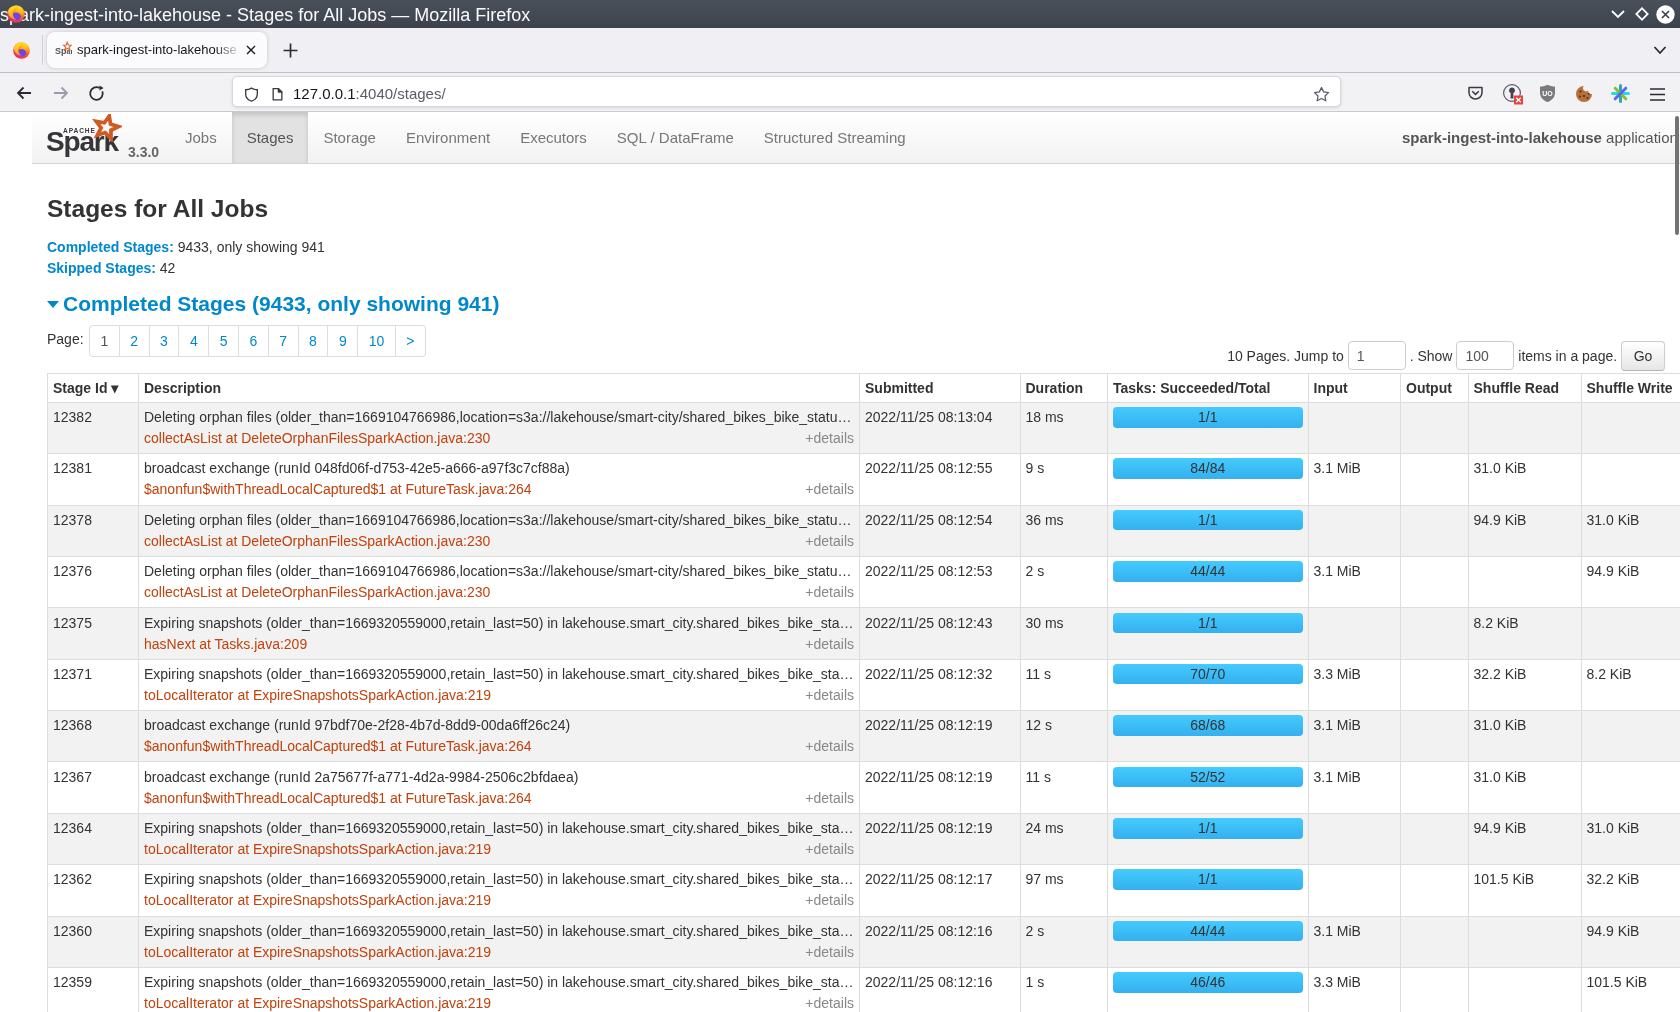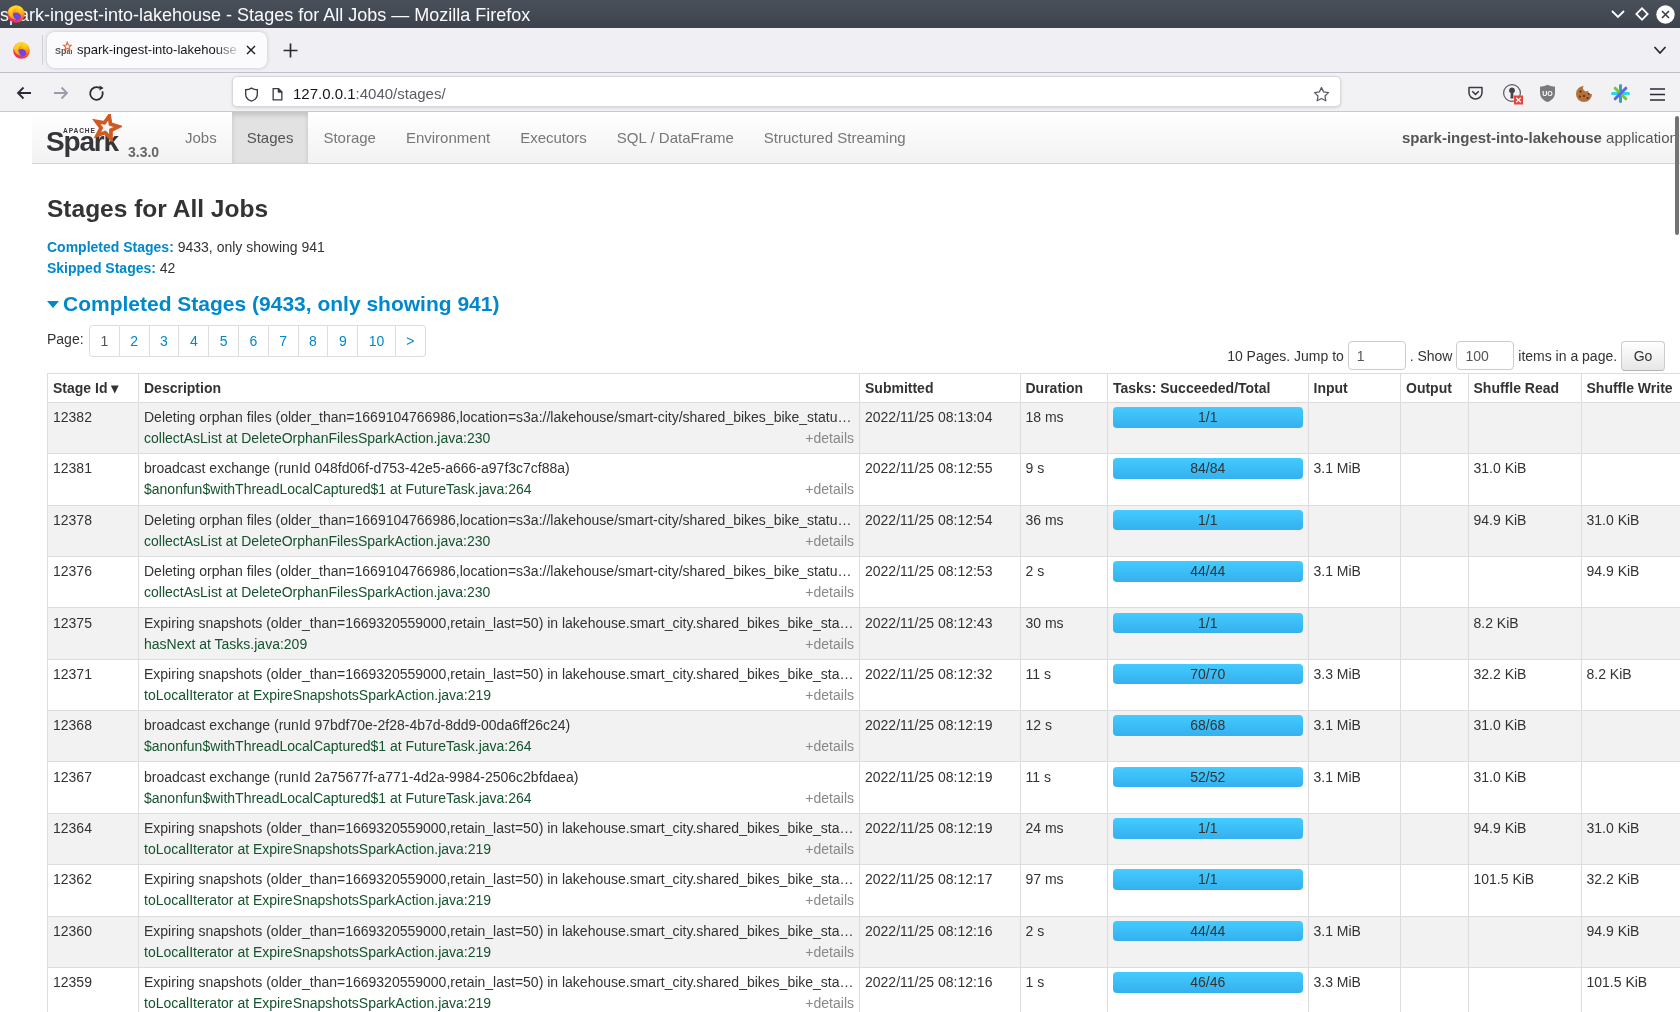--- a/index.html
+++ b/index.html
@@ -78,21 +78,21 @@
 .rctrl .gobtn { display:inline-block; width:44px; height:30px; line-height:28px; text-align:center;
   background:linear-gradient(#ffffff,#e6e6e6); border:1px solid #ccc; border-bottom-color:#b3b3b3;
   border-radius:4px; color:#333; font-size:14px; }
 
 table.stages { border-collapse:collapse; table-layout:fixed; width:1650px; margin-top:6.1px; }
 table.stages th, table.stages td { border:1px solid #ddd; padding:4.2px 5px; font-size:14px;
   vertical-align:top; line-height:21px; overflow:hidden; }
 table.stages th { text-align:left; font-weight:bold; padding:3.2px 5px 3.2px 5px; }
 table.stages tbody tr:nth-child(odd) { background:#f2f2f2; }
 .dline2 { position:relative; }
-.dline2 a { color:#14532d; text-decoration:none; }
+.dline2 a { color:#c2410c; text-decoration:none; }
 .dline2 .det { position:absolute; right:0; top:0; color:#888;margin-left:47px; }
 .progress { position:relative; width:100%; height:20.5px; border-radius:4px;
   background:linear-gradient(#44cbff,#34b0ee); margin-top:0; }
 .progress span { position:absolute; left:0; right:0; top:0; text-align:center; line-height:20px;
   font-size:14px; color:#333; }
 
 .scrollbar { position:absolute; right:1.5px; top:116px; width:4px; height:119px; background:#737373;
   border-radius:2px; }
 </style>
 </head>

